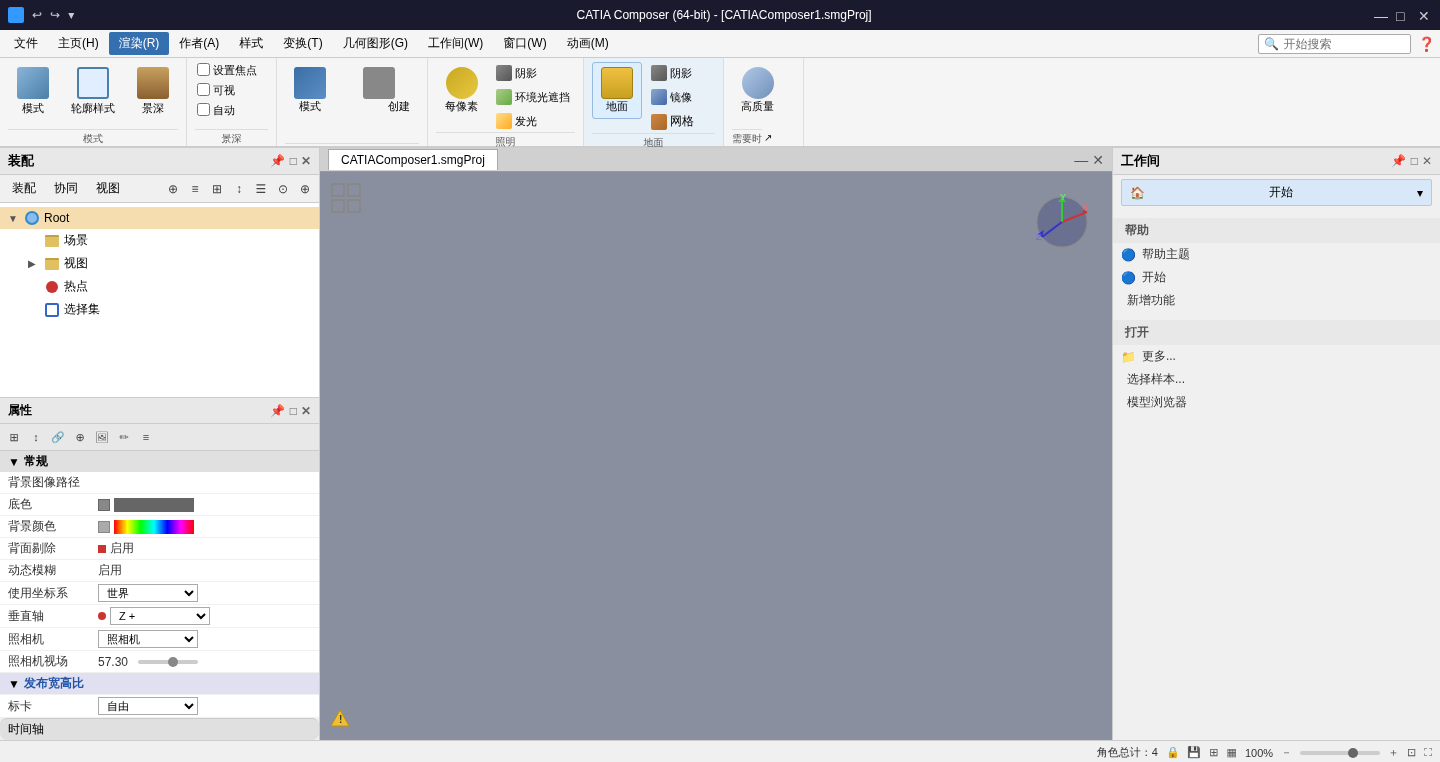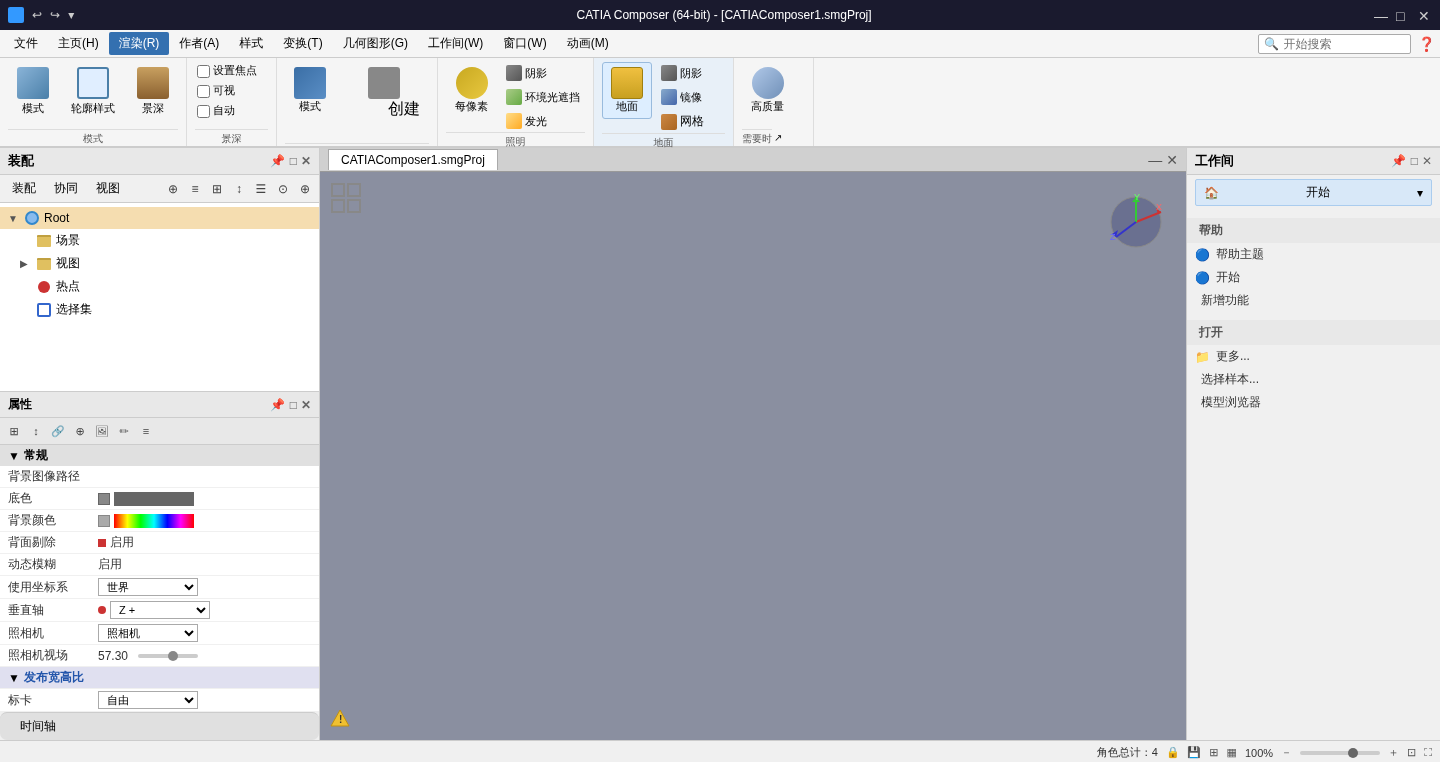--- a/index.html
+++ b/index.html
@@ -19,41 +19,41 @@
     .menu-search { margin-left: auto; display: flex; align-items: center; background: #fff; border: 1px solid #aaa; border-radius: 2px; padding: 1px 6px; height: 20px; }
     .menu-search input { border: none; outline: none; font-size: 12px; width: 120px; }
 
     
     .ribbon { background: #f5f5f5; border-bottom: 1px solid #ccc; display: flex; align-items: stretch; min-height: 80px; }
     .ribbon-group { display: flex; flex-direction: column; border-right: 1px solid #ddd; padding: 4px 8px 2px; min-width: 60px; }
     .ribbon-group-label { text-align: center; font-size: 10px; color: #555; margin-top: auto; padding-top: 2px; border-top: 1px solid #ddd; }
     .ribbon-btn-large { display: flex; flex-direction: column; align-items: center; justify-content: center; cursor: pointer; padding: 4px 8px; border-radius: 3px; min-width: 48px; font-size: 11px; text-align: center; border: 1px solid transparent; }
     .ribbon-btn-large .icon-lg { width: 32px; height: 32px; margin-bottom: 2px; }
     .ribbon-btn-small { display: flex; align-items: center; gap: 3px; cursor: pointer; padding: 2px 4px; border-radius: 2px; font-size: 11px; border: 1px solid transparent; white-space: nowrap; }
-    .ribbon-checkbox { display: flex; align-items: flex-end; gap: 3px; font-size: 11px; cursor: pointer; padding: 1px 2px; }
+    .ribbon-checkbox { display: flex; align-items: flex-start; gap: 3px; font-size: 11px; cursor: pointer; padding: 1px 2px; }
 
     
     .icon-mode { background: linear-gradient(135deg, #8ab4d8, #4a7fa8); border-radius: 3px; }
     .icon-outline { border: 2px solid #4a7fa8; border-radius: 3px; }
     .icon-depth { background: linear-gradient(180deg, #aaa 0%, #666 100%); border-radius: 2px; }
 
     
     .left-panel { width: 320px; display: flex; flex-direction: column; background: #f0f0f0; border-right: 1px solid #ccc; }
     .panel-header { background: #e8e8e8; padding: 4px 8px; font-size: 12px; font-weight: bold; border-bottom: 1px solid #ccc; display: flex; align-items: center; justify-content: space-between; }
     .panel-header-title { font-size: 13px; }
     .panel-header-btns { display: flex; gap: 4px; }
 
     .assembly-toolbar { background: #f0f0f0; display: flex; align-items: center; gap: 2px; padding: 3px 4px; border-bottom: 1px solid #ccc; }
     .asm-tab { padding: 2px 8px; cursor: pointer; font-size: 12px; }
     .asm-tb-btn { width: 20px; height: 20px; cursor: pointer; display: flex; align-items: center; justify-content: center; color: #444; font-size: 12px; border-radius: 2px; }
 
     .assembly-tree { flex: 1; overflow-y: auto; background: #fff; padding: 4px 0; }
     .tree-item { display: flex; align-items: center; padding: 3px 8px; cursor: pointer; font-size: 12px; gap: 4px; }
     .tree-item.selected { background: #f5ddb0; }
-    .tree-item.indent1 { padding-left: 20px; }
+    .tree-item.indent1 { padding-left: 28px; }
     .tree-expand { width: 12px; font-size: 10px; color: #555; }
     .tree-icon { width: 16px; height: 16px; display: flex; align-items: center; justify-content: center; }
     .icon-globe { width: 14px; height: 14px; border: 2px solid #3388cc; border-radius: 50%; background: #88bbee; }
 
     
     .props-panel { background: #f0f0f0; border-top: 1px solid #ccc; display: flex; flex-direction: column; min-height: 260px; }
     .props-toolbar { display: flex; align-items: center; gap: 2px; padding: 3px 4px; border-bottom: 1px solid #ccc; background: #e8e8e8; }
     .props-tb-btn { width: 20px; height: 20px; cursor: pointer; display: flex; align-items: center; justify-content: center; color: #444; font-size: 11px; border-radius: 2px; }
     .props-content { flex: 1; overflow-y: auto; background: #fff; }
     .props-section-header { background: #e0e0e0; padding: 2px 8px; font-size: 12px; font-weight: bold; cursor: pointer; display: flex; align-items: center; gap: 4px; }
@@ -63,21 +63,21 @@
     .props-select { font-size: 11px; border: 1px solid #aaa; background: #fff; padding: 1px 4px; width: 100px; }
 
     
     .viewport-area { flex: 1; display: flex; flex-direction: column; background: #888; }
     .viewport-tab { background: #d0d0d0; border-bottom: 1px solid #999; display: flex; align-items: center; padding: 0 8px; height: 24px; }
     .viewport-tab-item { padding: 3px 12px; background: #fff; border: 1px solid #aaa; border-bottom: none; font-size: 12px; cursor: pointer; }
     .viewport-tab-btns { margin-left: auto; display: flex; gap: 4px; color: #555; cursor: pointer; font-size: 14px; }
     .viewport-canvas { flex: 1; background: #8a8fa0; position: relative; }
 
     
-    .right-panel { width: 254px; background: #f0f0f0; border-left: 1px solid #ccc; display: flex; flex-direction: column; }
+    .right-panel { width: 328px; background: #f0f0f0; border-left: 1px solid #ccc; display: flex; flex-direction: column; }
     .right-panel-header { background: #e8e8e8; padding: 4px 8px; display: flex; align-items: center; justify-content: space-between; border-bottom: 1px solid #ccc; }
     .right-link { display: flex; align-items: center; gap: 6px; padding: 3px 8px; font-size: 12px; cursor: pointer; color: #333; }
     .right-dropdown { background: #d8e8f8; padding: 4px 8px; display: flex; align-items: center; justify-content: space-between; cursor: pointer; border: 1px solid #aaccee; margin: 4px 8px; border-radius: 2px; font-size: 12px; }
 
     
     .status-bar { background: #f0f0f0; border-top: 1px solid #ccc; height: 24px; display: flex; align-items: center; padding: 0 8px; gap: 16px; font-size: 11px; color: #333; }
     .status-right { margin-left: auto; display: flex; align-items: center; gap: 8px; }
     .status-slider { width: 80px; height: 4px; background: #ccc; border-radius: 2px; position: relative; }
     .status-slider-thumb { width: 10px; height: 10px; background: #666; border-radius: 50%; position: absolute; top: -3px; left: 60%; }
 
@@ -154,21 +154,21 @@
   </div>
 
   <div class="ribbon-group" style="display:flex;flex-direction:column;padding:4px 8px 0;border-right:1px solid #ddd;min-width:100px;">
     <div style="display:flex;gap:4px;flex:1;align-items:flex-start;">
       <div class="ribbon-btn-large">
         <div style="width:32px;height:32px;background:linear-gradient(135deg,#3a6ea5,#5a8ec5);border-radius:3px;"></div>
         <span style="font-size:11px;">模式</span>
       </div>
       <div class="ribbon-btn-large">
         <div style="width:32px;height:32px;background:#888;border-radius:3px;"></div>
-        <span style="font-size:16px;margin-left:40px;">创建</span>
+        <span style="font-size:11px;margin-left:40px;">创建</span>
       </div>
     </div>
     <div class="ribbon-group-label"></div>
   </div>
 
   <div class="ribbon-group" style="display:flex;flex-direction:column;padding:4px 8px 0;border-right:1px solid #ddd;min-width:140px;">
     <div style="display:flex;gap:4px;flex:1;align-items:flex-start;">
       <div class="ribbon-btn-large">
         <div style="width:32px;height:32px;background:linear-gradient(135deg,#c8a820,#e8c840);border-radius:50%;"></div>
         <span style="font-size:11px;">每像素</span>
@@ -385,21 +385,21 @@
         </div>
         <div class="props-row">
           <span class="props-label">标卡</span>
           <div class="props-value">
             <select class="props-select"><option>自由</option></select>
           </div>
         </div>
       </div>
     </div>
 
-    <div style="background:#e0e0e0;height:28px;display:flex;align-items:center;padding:0 20px;border-top:1px solid #ccc;border-radius:7px;">
+    <div style="background:#e0e0e0;height:22px;display:flex;align-items:center;padding:0 8px;border-top:1px solid #ccc;border-radius:7px;">
       <span style="font-size:12px;">时间轴</span>
     </div>
   </div>
 
   <div class="viewport-area">
     <div class="viewport-tab">
       <div class="viewport-tab-item">CATIAComposer1.smgProj</div>
       <div class="viewport-tab-btns">
         <span>—</span>
         <span>✕</span>

